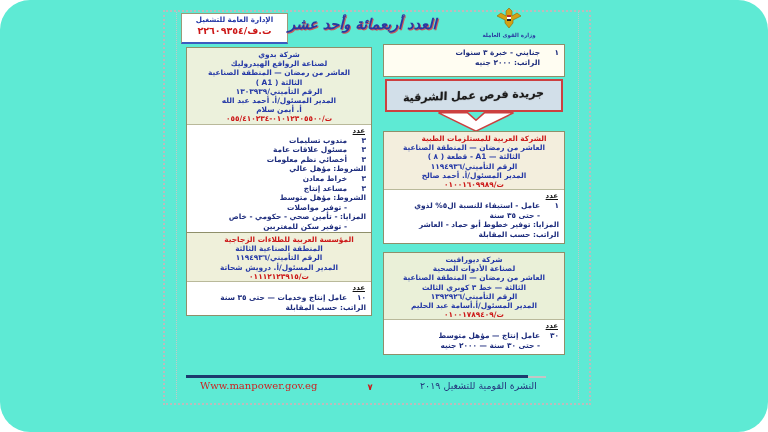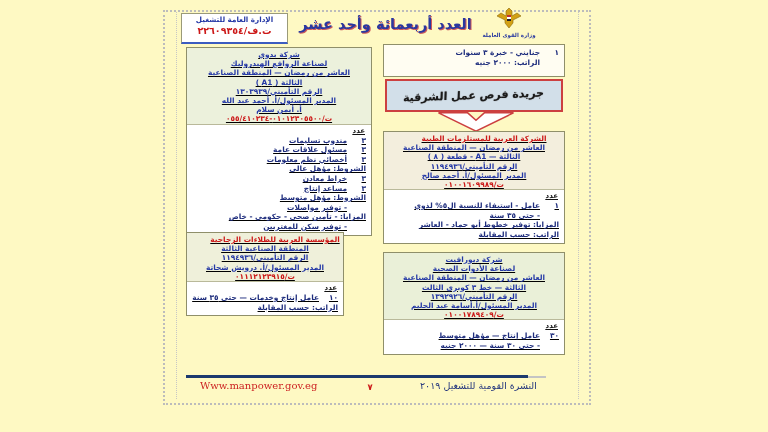--- a/index.html
+++ b/index.html
@@ -1,48 +1,48 @@
 <!DOCTYPE html>
 <html lang="ar"><head>
 <meta charset="utf-8">
 <style>
   html,body{margin:0;padding:0;background:#ffffff;}
-  #canvas{position:relative;width:768px;height:432px;background:#fef9c3;overflow:hidden;
-          font-family:"DejaVu Sans",sans-serif;}
+  #canvas{position:relative;width:768px;height:432px;background:#5eead4;overflow:hidden;
+          font-family:"DejaVu Sans",sans-serif;border-radius:30px;}
   .frame{position:absolute;left:163px;top:10px;width:424px;height:391px;
          border:2px dotted #bcbcbc;}
   .vdot{position:absolute;top:12px;height:387px;width:0;border-left:1px dotted #c6c6c6;}
 
   
   .admin-box{position:absolute;left:181px;top:13px;width:105px;height:28px;
              border:1px solid #9a9a78;border-bottom:2px solid #3c5cc0;background:#fff;
              text-align:center;}
   .admin-t{font-size:7.2px;font-weight:bold;color:#2438a6;line-height:11px;}
   .admin-p{font-size:9.5px;font-weight:bold;color:#cc1818;letter-spacing:1.5px;line-height:12px;}
-  .issue-title{position:absolute;left:288px;top:16px;width:195px;text-align:center;
+  .issue-title{position:absolute;left:288px;top:16px;width:195px;text-align:left;
                font-size:14.5px;font-weight:bold;color:#2a38a0;
-               text-shadow:1px .5px 0 #cc5a5a;}
+               text-shadow:1px .5px 0 #cc5a5a;font-style:italic;}
   .logo{position:absolute;left:478px;top:8px;width:62px;text-align:center;}
   .ministry{font-size:5.5px;font-weight:bold;color:#2a3aa0;margin-top:-1px;}
 
   
   .jobbox{position:absolute;border:1px solid #8f8f6a;background:#ffffff;box-sizing:border-box;}
   .contbox{left:383px;top:44px;width:182px;height:33px;background:#fffdf2;padding-top:2px;}
 
   
   .banner{position:absolute;left:385px;top:79px;width:178px;height:33px;
           background:#d2dfe9;border:2px solid #cc4040;box-sizing:border-box;
           display:flex;align-items:center;justify-content:center;}
   .banner-text{font-size:11px;font-weight:bold;color:#1b1b1b;letter-spacing:1px;
                transform:rotate(-2deg) skewX(-4deg);text-shadow:0 0 1px #666;}
   .arrow{position:absolute;left:432px;top:112px;width:88px;height:20px;}
 
   
   .co{position:absolute;border:1px solid #8f8f6a;background:#ffffff;box-sizing:border-box;
-      padding-bottom:3px;text-decoration:underline;}
+      padding-bottom:3px;}
   .co-head{padding-top:2px;border-bottom:1px solid #b9b99a;}
   .iline{font-size:7.4px;font-weight:bold;line-height:9.2px;text-align:center;white-space:nowrap;}
   .iline.blue{color:#2438a6;}
   .iline.red{color:#cc1818;}
   .iline.redb{color:#cc1818;padding-left:20px;}
   .cnt{font-size:7px;font-weight:bold;color:#111;text-align:right;
        padding:2px 6px 0;text-decoration:underline;line-height:8px;}
   .co-jobs{padding-top:1px;}
   .jrow{display:flex;padding-right:5px;line-height:9.6px;white-space:nowrap;}
   .jrow.ind{padding-right:24px;}
@@ -146,21 +146,21 @@
         </div>
         <div class="jrow">
           <span class="jtext">المزايا: - تأمين صحي - حكومي - خاص</span>
         </div>
         <div class="jrow ind">
           <span class="jtext">- توفير سكن للمغتربين</span>
         </div>
       </div>
   </div>
 
-  <div class="co" style="left:186px;top:232px;width:158px;">
+  <div class="co" style="left:186px;top:232px;width:186px;">
     <div class="co-head" dir="rtl" style="background: rgb(239, 240, 218);">
         <div class="iline redb">المؤسسة العربية للطلاءات الزجاجية</div>
         <div class="iline blue">المنطقة الصناعية الثالثة</div>
         <div class="iline blue">الرقم التأميني/١١٩٤٩٣٦</div>
         <div class="iline blue">المدير المسئول/أ. درويش شحاتة</div>
         <div class="iline red">ت/٠١١١٢١٢٣٩١٥</div>
       </div>
     <div class="cnt" dir="rtl">عدد</div>
     <div class="co-jobs" dir="rtl">
         <div class="jrow">

